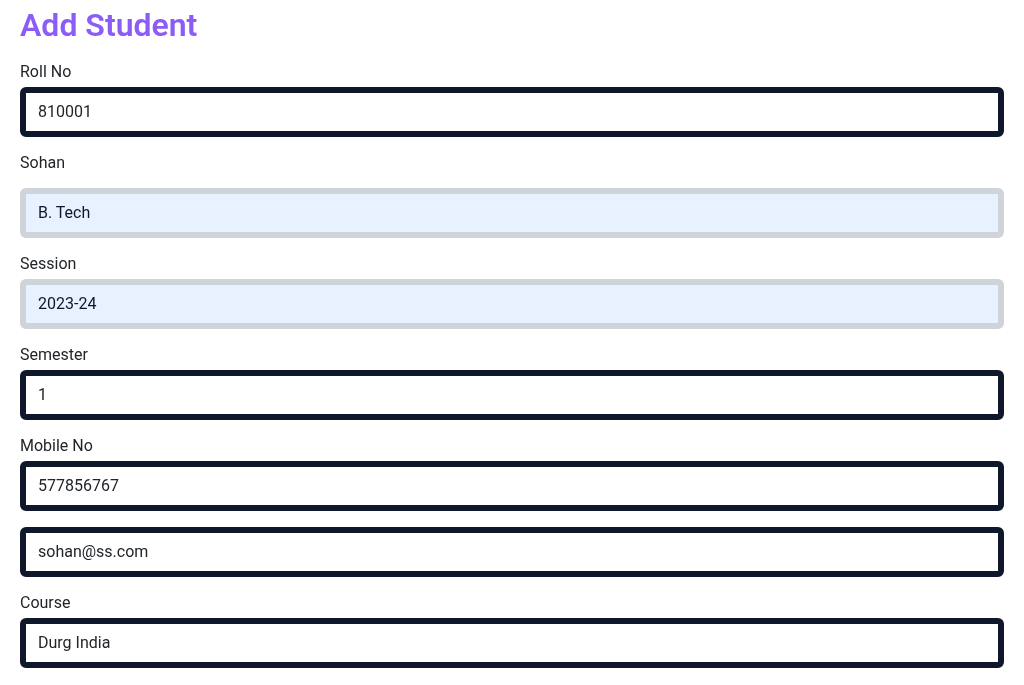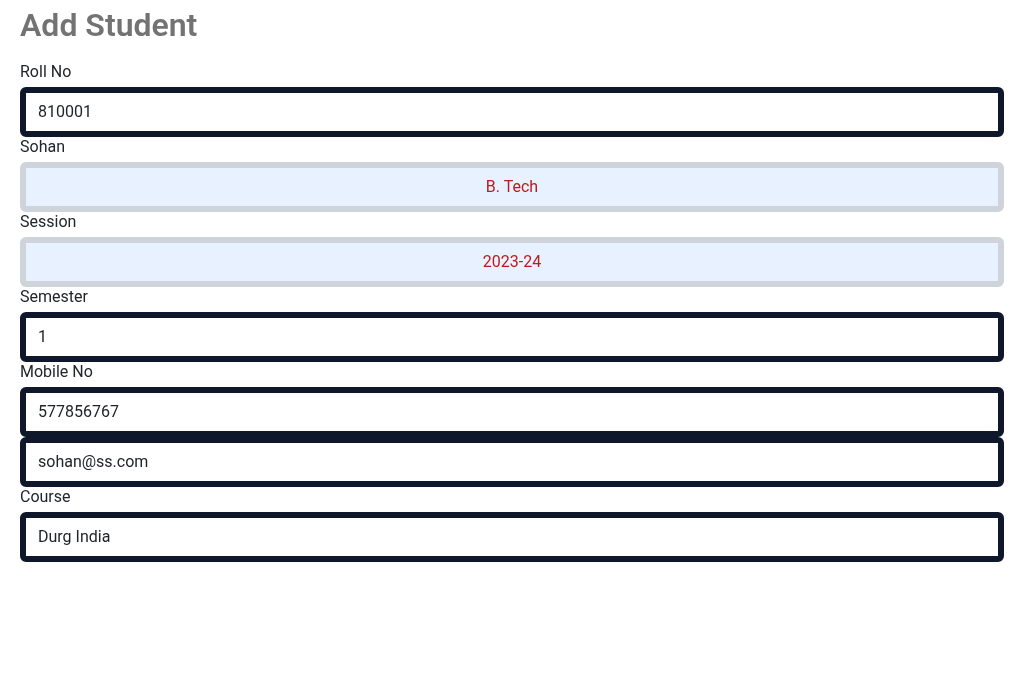--- a/index.html
+++ b/index.html
@@ -13,25 +13,25 @@
       background: #fff;
       padding: 0 0 20px 0;
     }
     .container {
       padding: 6px 20px 0 20px;
       max-width: 1024px;
     }
     h2.page-title {
       font-size: 32px;
       font-weight: 600;
-      color: #737373;
+      color: #8b5cf6;
       margin-bottom: 18px;
     }
     .form-group {
-      margin-bottom: 0;
+      margin-bottom: 16px;
     }
     .form-label {
       display: block;
       font-size: 16px;
       color: #212529;
       margin-bottom: 6px;
       font-weight: 400;
     }
     .form-control {
       display: block;
@@ -41,22 +41,21 @@
       line-height: 1.5;
       color: #212529;
       background-color: #fff;
       border: 6px solid #0f172a;
       border-radius: 6px;
       font-family: inherit;
     }
     .form-control.disabled-look {
       background-color: #e7f1ff;
       border-color: #ced4da;
-      color: #b91c1c;
-      text-align: center;
+      color: #0f172a;
     }
   </style>
 </head>
 <body>
 
 <div class="container">
   <h2 class="page-title">Add Student</h2>
 
   <form>
     <div class="form-group">

